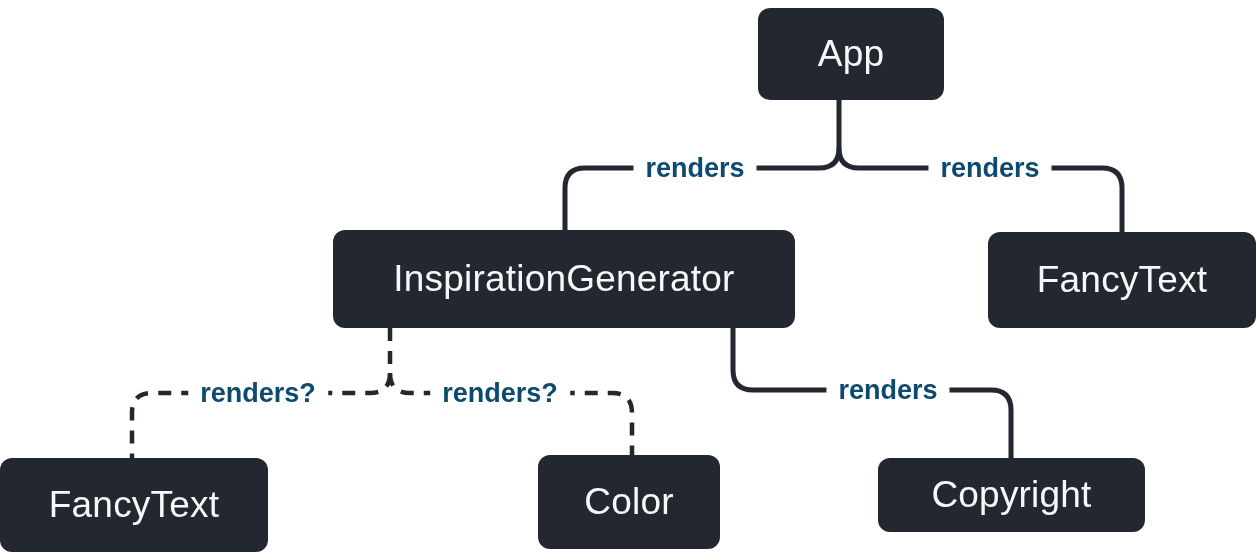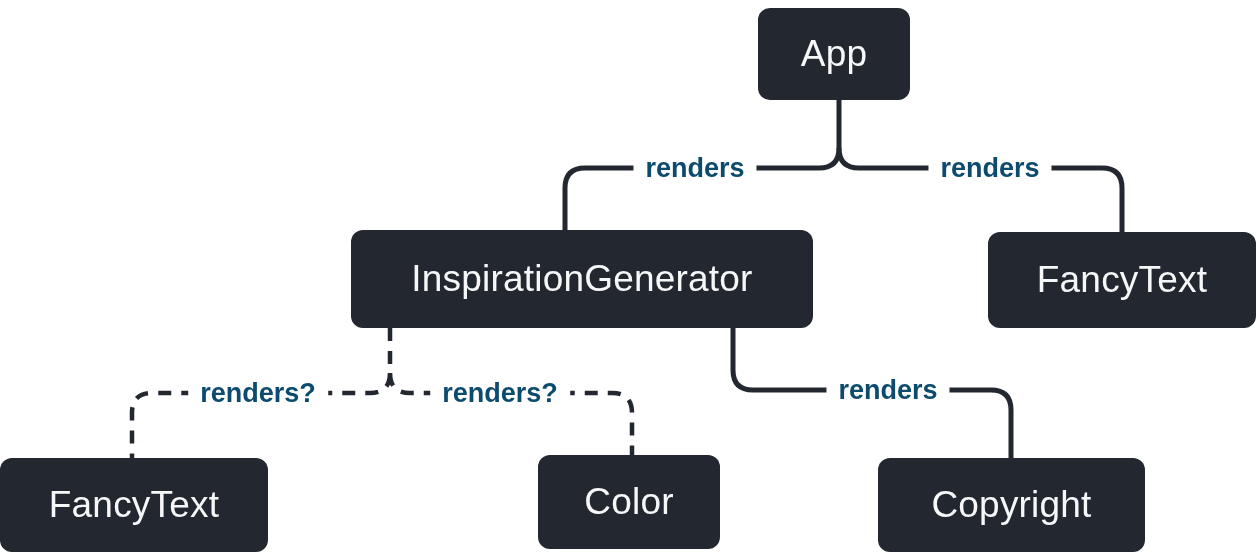--- a/index.html
+++ b/index.html
@@ -37,26 +37,26 @@
     position: absolute;
     background: #23272f;
     color: #f6f7f9;
     border-radius: 12px;
     display: flex;
     align-items: center;
     justify-content: center;
     font-size: 37px;
     letter-spacing: 0.2px;
   }
-  .node-app                  { left: 758px;  top: 8px;   width: 152px; height: 92px; }
-  .node-inspiration-generator{ left: 333px;  top: 230px; width: 462px; height: 98px; margin-left: 18px; }
+  .node-app                  { left: 758px;  top: 8px;   width: 186px; height: 92px; }
+  .node-inspiration-generator{ left: 333px;  top: 230px; width: 462px; height: 98px; }
   .node-fancy-text-top       { left: 988px;  top: 232px; width: 268px; height: 96px; }
   .node-fancy-text-bottom    { left: 0px;    top: 458px; width: 268px; height: 94px; }
   .node-color                { left: 538px;  top: 455px; width: 182px; height: 94px; }
-  .node-copyright            { left: 878px;  top: 458px; width: 267px; height: 94px; }
+  .node-copyright            { left: 878px;  top: 458px; width: 267px; height: 74px; }
   .edge-label {
     position: absolute;
     transform: translate(-50%, -50%);
     background: #ffffff;
     color: #0c4a6e;
     font-size: 27px;
     font-weight: 700;
     padding: 2px 12px;
     white-space: nowrap;
   }

